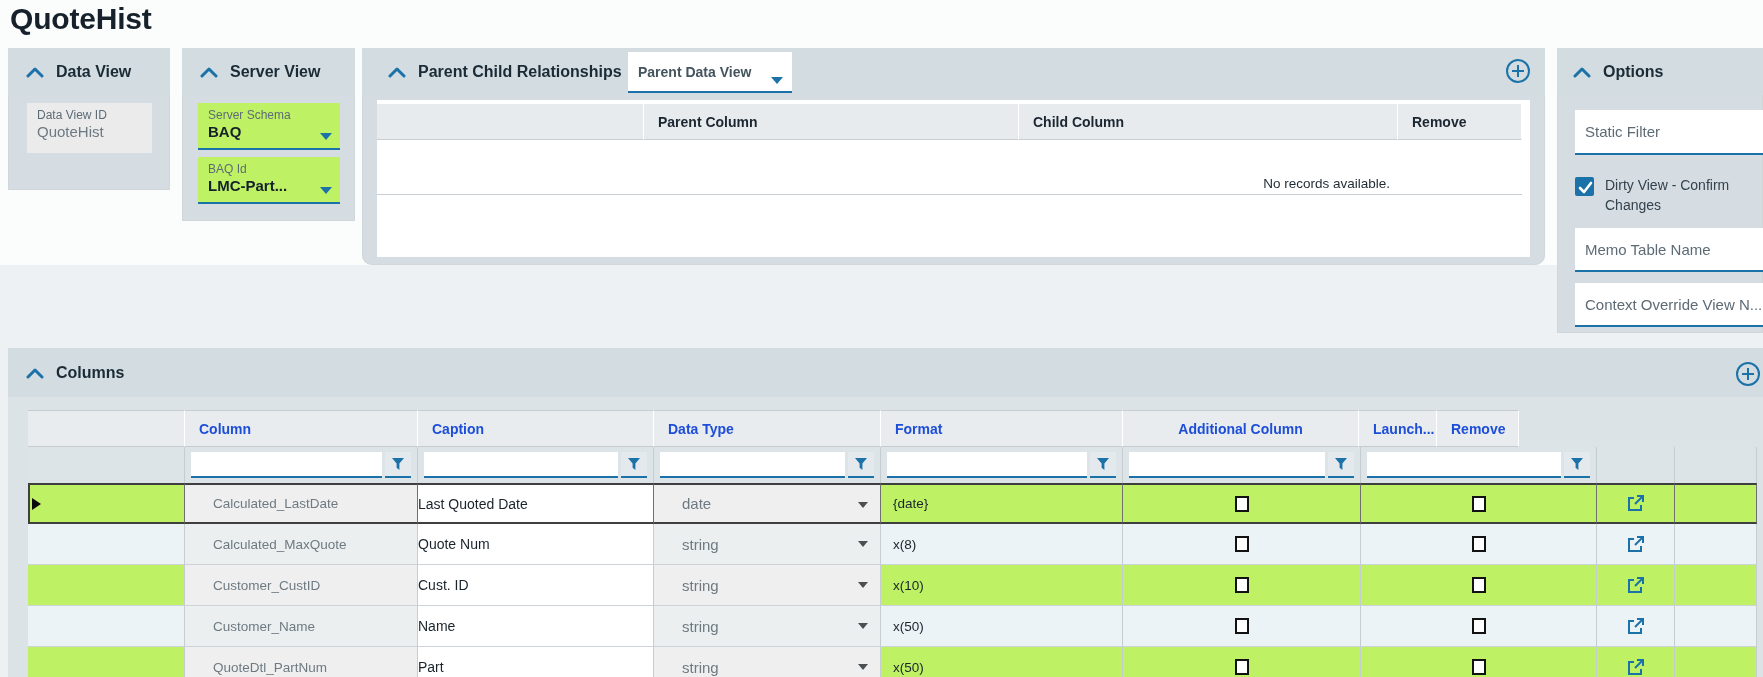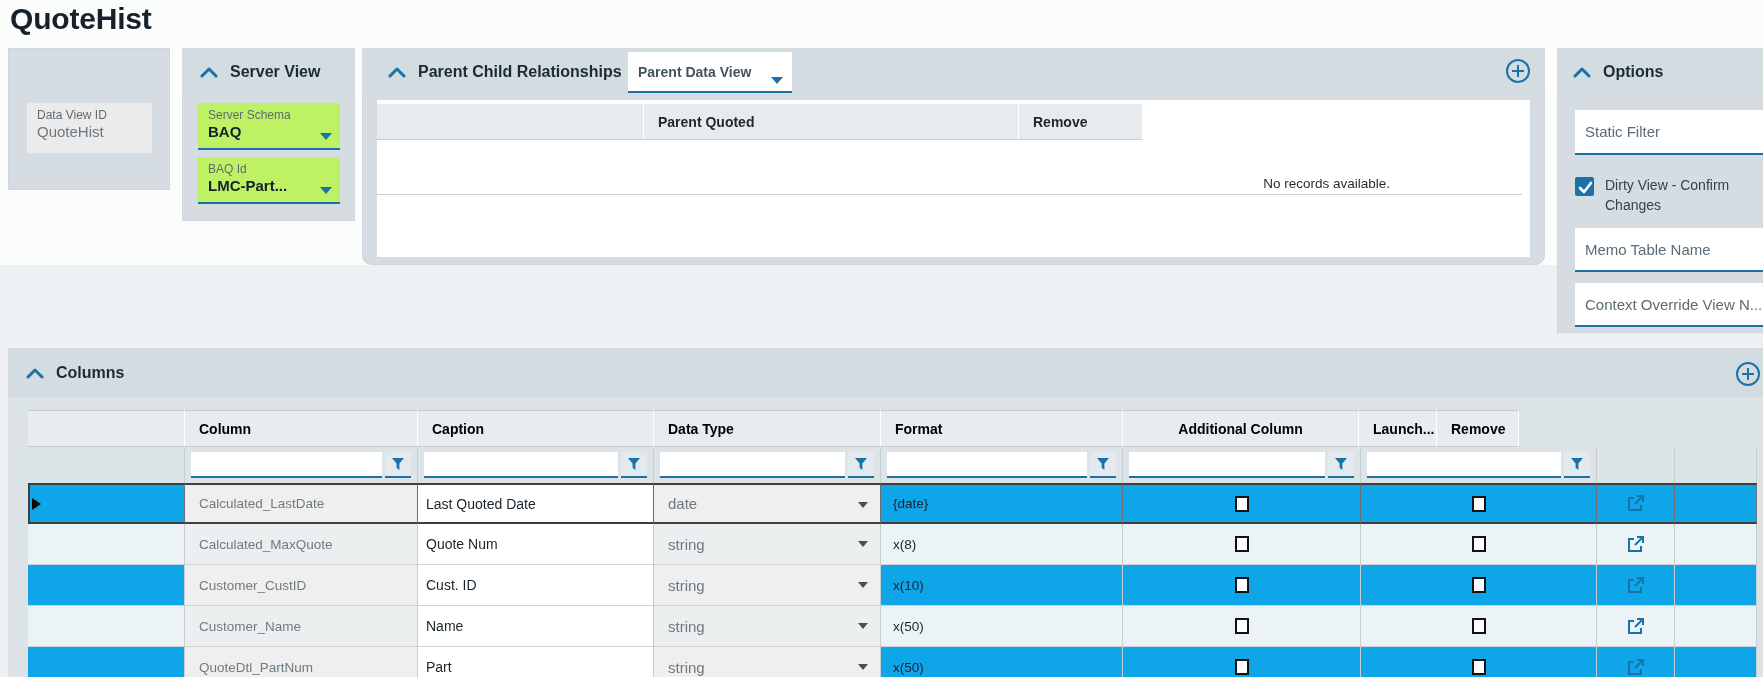--- a/index.html
+++ b/index.html
@@ -49,33 +49,33 @@
   .chk { width:19px; height:19px; background:#1b72a8; border-radius:2px; flex:0 0 auto; margin-top:2px; display:flex; align-items:center; justify-content:center; }
   .chk-lbl { font-size:14px; color:#33424d; line-height:20px; margin-left:11px; }
 
   
   .grid-area { position:absolute; left:0; top:49px; right:0; bottom:0; background:#dce3e7; padding:13px 0 0 20px; overflow:hidden; }
   .grid { width:1729px; font-size:13.5px; }
   .grow { display:flex; }
   .gcell { border-right:1px solid #c6cdd1; display:flex; align-items:center; overflow:hidden; }
   .c0{width:157px;} .c1{width:233px;} .c2{width:236px;} .c3{width:227px;} .c4{width:242px;} .c5{width:238px;} .c6{width:236px;} .c7{width:78px;} .c8{width:82px;}
 
-  .hdr .gcell { background:#e8ecee; height:37px; font-size:14px; font-weight:700; color:#000000; padding-left:14px; border-right:1px solid #fff; border-top:1px solid #c6cdd1; border-bottom:1px solid #c6cdd1; }
+  .hdr .gcell { background:#e8ecee; height:37px; font-size:14px; font-weight:700; color:#1d4ed8; padding-left:14px; border-right:1px solid #fff; border-top:1px solid #c6cdd1; border-bottom:1px solid #c6cdd1; }
   .hdr .gcell.center { justify-content:center; padding-left:0; }
 
   .flt .gcell { background:#dde4e8; height:36px; padding:0 6px; }
   .flt-input { flex:1 1 auto; height:26px; min-width:10px; border:none; outline:none; border-bottom:2px solid #1b72a8; background:#fff; font-family:inherit; font-size:13px; padding:0 6px; }
   .flt-btn { width:26px; height:26px; margin-left:3px; background:#e3e9ec; border:none; border-bottom:2px solid #1b72a8; display:flex; align-items:center; justify-content:center; cursor:pointer; flex:0 0 auto; }
 
   .drow { height:41px; }
-  .drow .gcell { background:#0ea5e9; border-bottom:1px solid #cdd3d6; }
+  .drow .gcell { background:#bef264; border-bottom:1px solid #cdd3d6; }
   .drow.alt .gcell { background:#ebf3f6; }
-  .drow .cell-col, .drow .cell-type { background:#efeff0; color:#6e7a82; padding-left:14px; }
+  .drow .cell-col, .drow .cell-type { background:#efeff0; color:#6e7a82; padding-left:28px; }
   .drow.alt .cell-col, .drow.alt .cell-type { background:#eceff0; }
-  .drow .cell-cap { background:#fff !important; color:#1a242c; padding-left:8px; font-size:14px; }
+  .drow .cell-cap { background:#fff !important; color:#1a242c; padding-left:0; font-size:14px; }
   .drow .cell-fmt { padding-left:12px; color:#1a242c; }
   .drow .cell-type { position:relative; font-size:15px; }
   .drow .cell-type .caret-tri { position:absolute; right:12px; top:17px; }
   .drow .cell-chk { justify-content:center; }
   .drow .cell-launch { justify-content:center; }
   .drow.selected .gcell { border-top:2px solid #3f3f3f; border-bottom:2px solid #3f3f3f; border-right-color:#707070; }
   .drow.selected .cell-ind { border-left:2px solid #3f3f3f; position:relative; }
   .row-marker { width:0; height:0; border-top:6px solid transparent; border-bottom:6px solid transparent; border-left:9px solid #0a0a0a; margin-left:2px; }
   .cbox { width:14px; height:16px; background:#fff; border:2px solid #121212; }
 </style>
@@ -106,20 +106,26 @@
   </defs>
 </svg>
 
 <div class="stage">
 
   <div class="page-title">QuoteHist</div>
 
   <div class="backdrop"></div>
 
   <div class="panel" style="left:8px; top:48px; width:162px; height:142px;">
+    <div class="panel-header">
+      <span class="chev"><svg width="18" height="14" viewBox="0 0 18 14">
+            <use href="#i-chev"></use>
+          </svg></span>
+      <span class="panel-title">Data View</span>
+    </div>
     <div class="field readonly" style="left:19px; top:55px; width:125px; height:50px;">
       <span class="lbl">Data View ID</span>
       <span class="val">QuoteHist</span>
     </div>
   </div>
 
   <div class="panel" style="left:182px; top:48px; width:173px; height:173px;">
     <div class="panel-header">
       <span class="chev"><svg width="18" height="14" viewBox="0 0 18 14">
             <use href="#i-chev"></use>
@@ -149,21 +155,22 @@
         <span class="caret caret-tri"></span>
       </div>
       <span class="plus-btn" style="left:1143px; top:10px;"><svg width="26" height="26" viewBox="0 0 26 26">
             <use href="#i-plus"></use>
           </svg></span>
     </div>
     <div class="pcr-content">
       <div class="pcr-table">
         <div class="pcr-hrow">
           <div class="pcr-hcell p0"></div>
-          <div class="pcr-hcell p1">Parent Quoted</div>
+          <div class="pcr-hcell p1">Parent Column</div>
+          <div class="pcr-hcell p2">Child Column</div>
           <div class="pcr-hcell p3">Remove</div>
         </div>
         <div class="pcr-empty">No records available.</div>
       </div>
     </div>
   </div>
 
   <div class="panel" style="left:1557px; top:48px; width:206px; height:285px;">
     <div class="panel-header">
       <span class="chev" style="margin-left:16px;"><svg width="18" height="14" viewBox="0 0 18 14">

